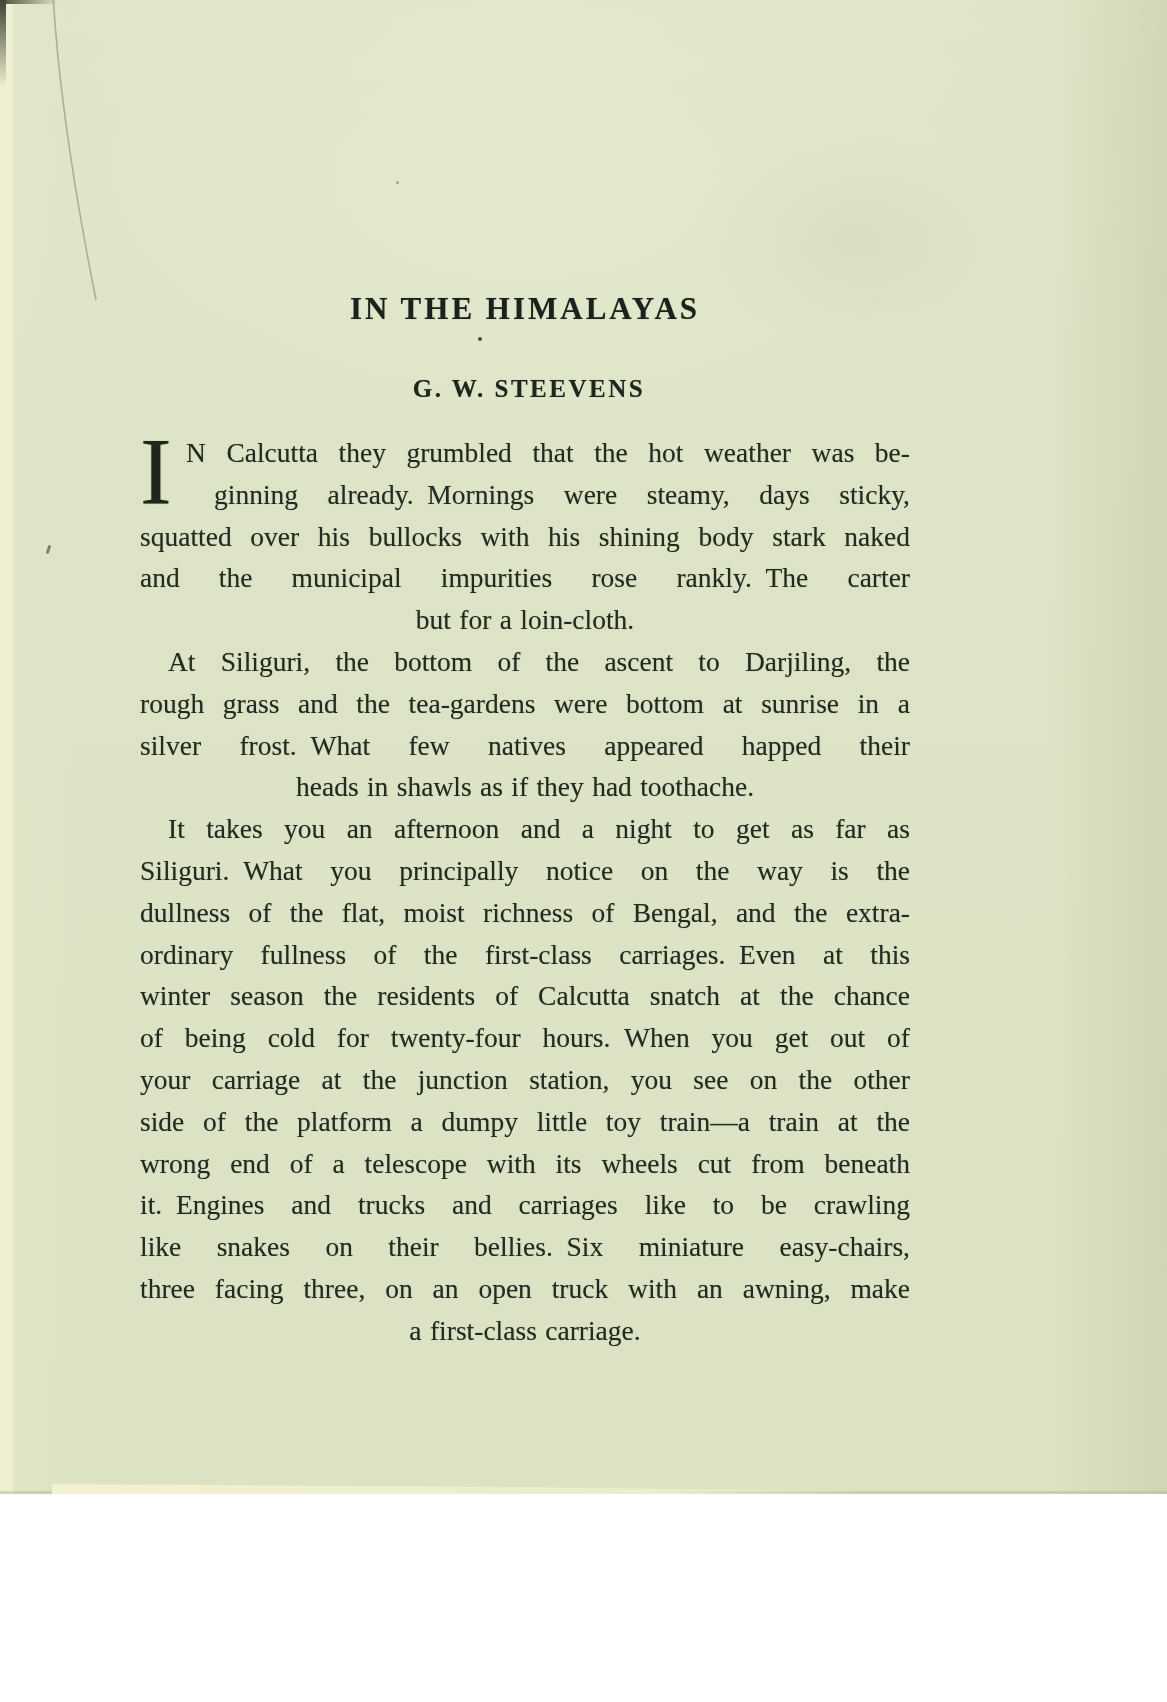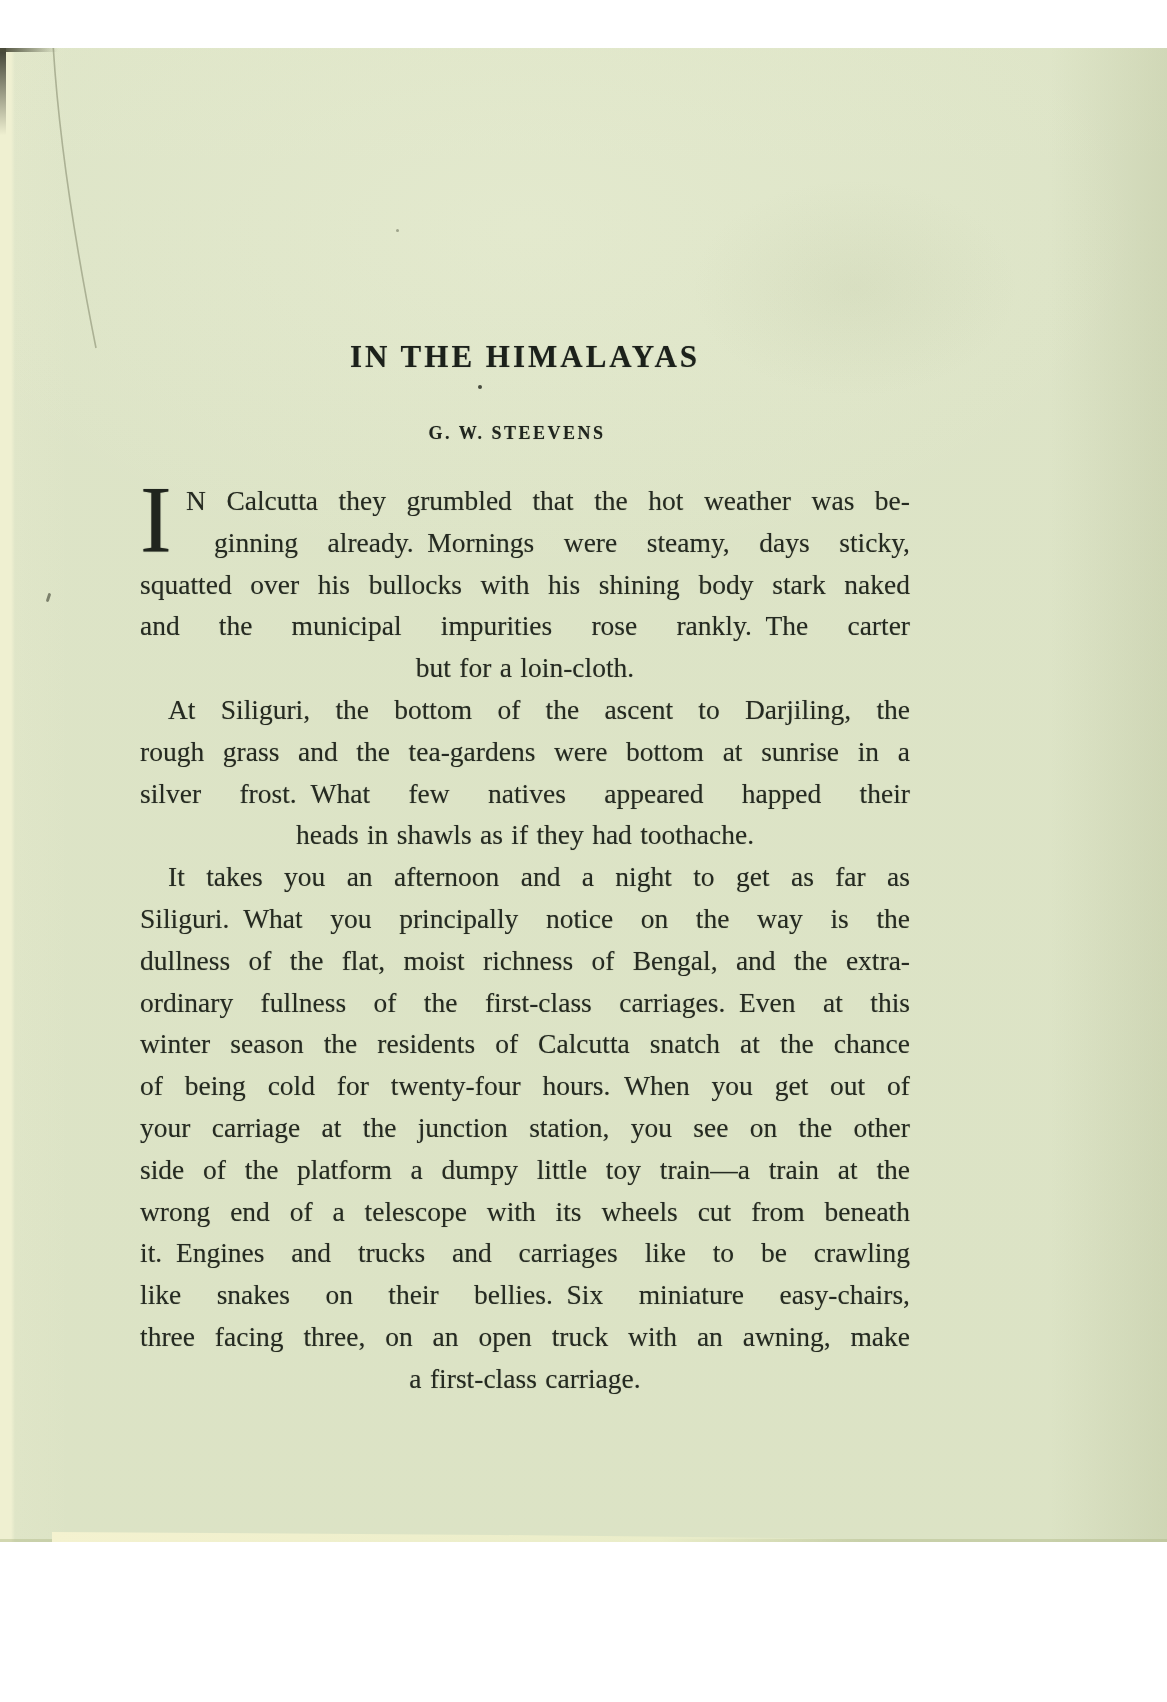--- a/index.html
+++ b/index.html
@@ -9,21 +9,20 @@
     overflow: hidden;
   }
   .page {
     position: relative;
     width: 1167px; height: 1494px;
     background-color: #dde4c7;
     background-image:
       radial-gradient(ellipse 900px 500px at 45% 12%, rgba(245,248,225,0.25), rgba(245,248,225,0) 70%),
       linear-gradient(to right, rgba(240,240,210,0.20), rgba(240,240,210,0) 6%, rgba(240,240,210,0) 90%, rgba(135,145,95,0.16)),
       linear-gradient(to bottom, rgba(230,235,205,0.18), rgba(230,235,205,0) 8%, rgba(210,218,180,0.10) 95%);
-    margin-top: 48px;
   }
   
   .edge-left {
     position: absolute; left: 0; top: 0; bottom: 0; width: 15px;
     background: linear-gradient(to right, #eff0d1 0 11px, rgba(239,240,209,0) 100%);
   }
   .corner-dark {
     position: absolute; left: 0; top: 0; width: 6px; height: 95px;
     background: linear-gradient(to bottom, #3f4133, rgba(63,65,51,0) 92%);
   }
@@ -53,22 +52,22 @@
     background: rgba(70,75,58,0.65); transform: rotate(18deg); border-radius: 2px;
   }
   
   .ink { color: #252a21; text-shadow: 0 0 1px rgba(35,40,28,0.35); }
   .doc-title {
     position: absolute; left: 140px; top: 291px; width: 770px;
     text-align: center; font-weight: bold; font-size: 31px;
     letter-spacing: 3px; color: #1c211b; text-shadow: 0 0 1px rgba(28,33,27,0.4);
   }
   .doc-author {
-    position: absolute; left: 132px; top: 375px; width: 770px;
-    text-align: center; font-weight: bold; font-size: 18px;
+    position: absolute; left: 144px; top: 375px; width: 770px;
+    text-align: center; font-weight: bold; font-size: 25px;
     letter-spacing: 2.5px; color: #20251e; text-shadow: 0 0 1px rgba(32,37,30,0.35);
   }
   .body-text {
     position: absolute; left: 140px; top: 432px; width: 770px;
     font-size: 27.5px; line-height: 41.8px; word-spacing: 1.5px;
   }
   .para { position: relative; }
   .line { white-space: normal; }
   .line.j { text-align: justify; text-align-last: justify; text-justify: inter-word; }
   .line.last { text-align: center; }

